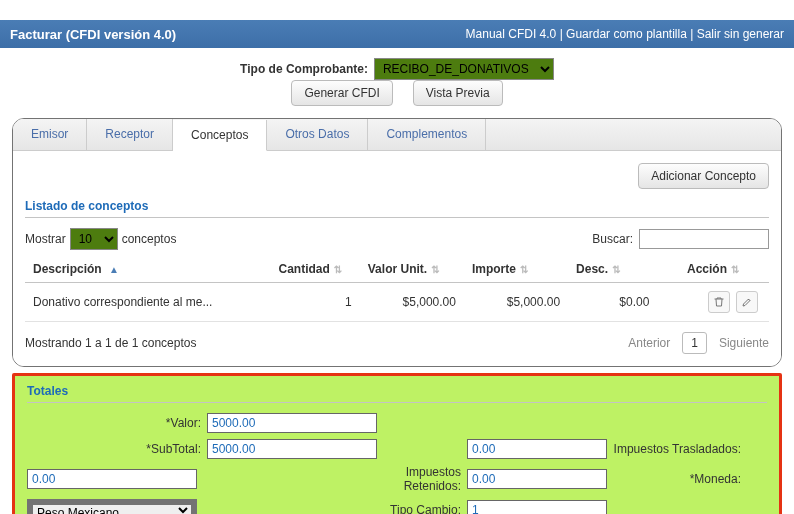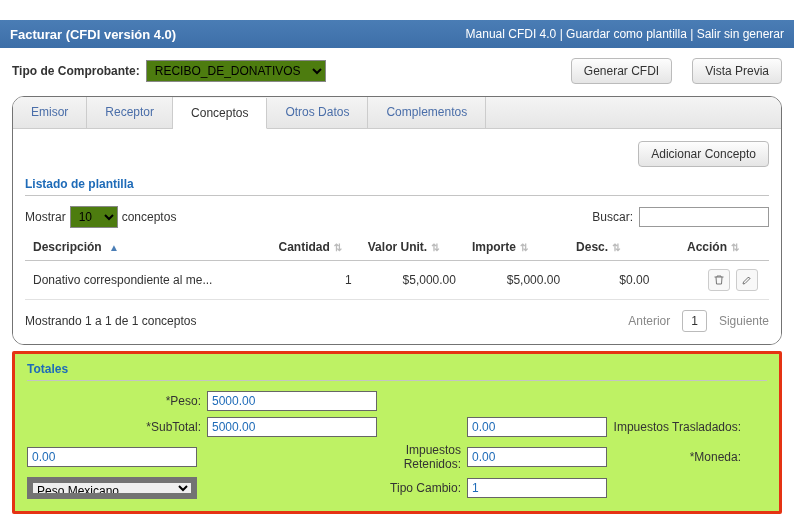--- a/index.html
+++ b/index.html
@@ -6,21 +6,21 @@
   body { margin: 0; padding: 0; font-size: 12px; color: #333; background:#fff; }
   .app { width: 794px; height: 514px; position: relative; }
   .header {
     background: linear-gradient(#4a7db5, #3d6fa8);
     color: #fff; height: 28px; display: flex; align-items: center;
     justify-content: space-between; padding: 0 10px; font-size: 13px; margin-top: 20px;
   }
   .header .title { font-weight: bold; }
   .header .links { font-size: 12px; }
   .header .links span { cursor: pointer; }
-  .toprow { display: flex; align-items: center; justify-content: space-between; padding: 10px 12px 6px 12px; }
+  .toprow { display: flex; align-items: center; justify-content: flex-end; padding: 10px 12px 6px 12px; flex-direction: column; }
   .toprow .left { display: flex; align-items: center; gap: 6px; }
   .toprow label { font-weight: bold; font-size: 12px; }
   select, input[type=text] { font-size: 12px; }
   .combo { height: 22px; border: 1px solid #888; background:#4d7c0f; padding: 1px 4px; }
   .btn {
     background: linear-gradient(#fdfdfd, #e5e5e5);
     border: 1px solid #bbb; border-radius: 4px; padding: 5px 12px;
     font-size: 12px; color: #333; cursor: pointer;
   }
   .panel { border: 1px solid #737373; margin: 6px 12px 0 12px; border-radius: 12px; overflow: hidden; }
@@ -84,21 +84,21 @@
       <div class="tab">Receptor</div>
       <div class="tab active">Conceptos</div>
       <div class="tab">Otros Datos</div>
       <div class="tab">Complementos</div>
     </div>
     <div class="panel-body">
       <div class="row-right">
         <button class="btn">Adicionar Concepto</button>
       </div>
 
-      <div class="section-title">Listado de plantilla</div>
+      <div class="section-title">Listado de conceptos</div>
 
       <div class="toolbar">
         <div class="left">
           <span>Mostrar</span>
           <select class="combo" style="width:48px">
             <option>10</option>
           </select>
           <span>conceptos</span>
         </div>
         <div style="display:flex; align-items:center; gap:6px;">
@@ -161,21 +161,21 @@
           <span class="page">1</span>
           <span>Siguiente</span>
         </div>
       </div>
     </div>
   </div>
 
   <div class="totals">
     <div class="section-title">Totales</div>
     <div class="totals-grid">
-      <div class="tot-label">*Peso:</div>
+      <div class="tot-label">*Valor:</div>
       <div><input class="tot-input" value="5000.00" style=""></div>
       <div></div>
         <div></div>
         <div></div>
 
       <div class="tot-label">*SubTotal:</div>
       <div><input class="tot-input" value="5000.00" style=""></div>
       <div></div>
       <div><input class="tot-input" style="width: 140px;" value="0.00"></div>
 

